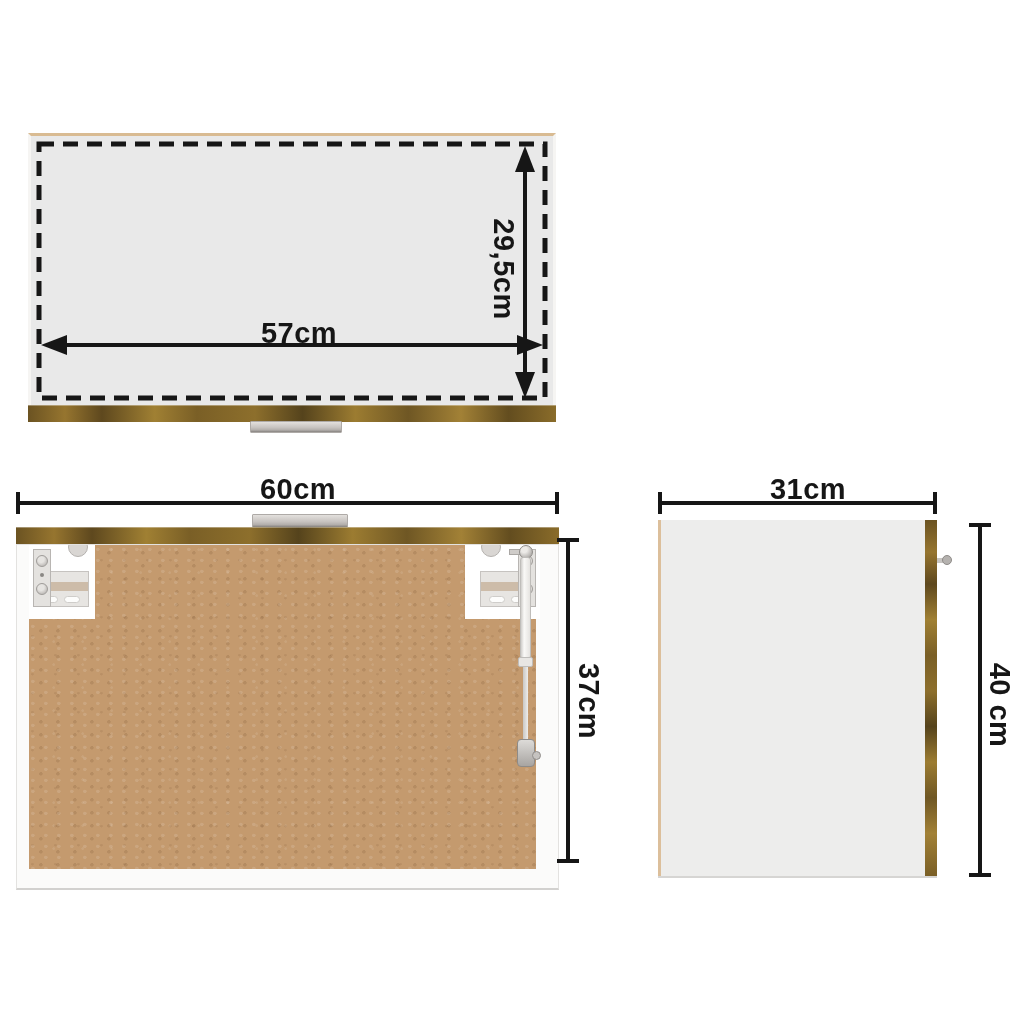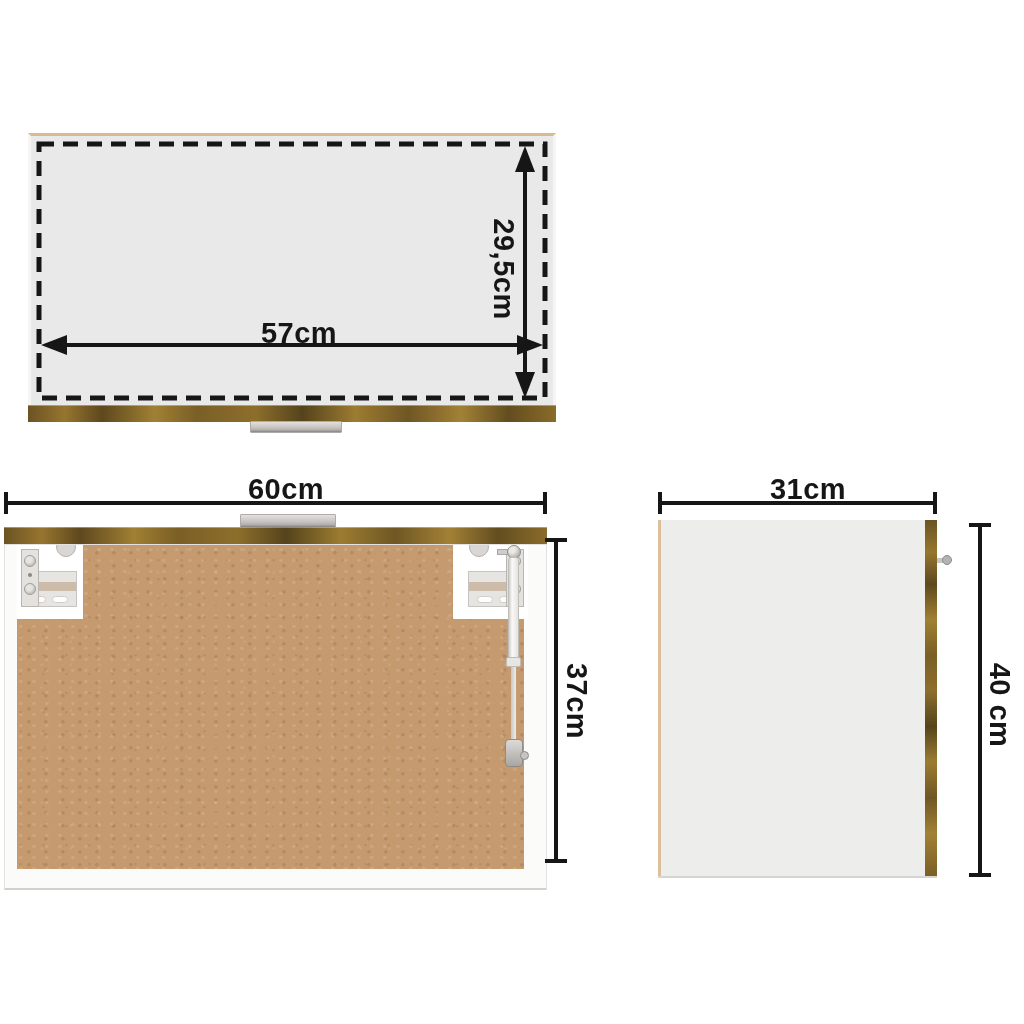--- a/index.html
+++ b/index.html
@@ -90,21 +90,21 @@
         <polygon points="494,10 484,36 504,36" fill="#161616"></polygon>
         <polygon points="494,262 484,236 504,236" fill="#161616"></polygon>
       </svg>
       <div class="dim-label" style="left:268px;top:197px">57cm</div>
       <div class="dim-label vert" style="left:472px;top:133px">29,5cm</div>
     </div>
     <div class="wood" style="left:0;top:272px;width:528px;height:16px"></div>
     <div class="handle" style="left:222px;top:288px;width:92px;height:12px"></div>
   </section>
 
-  <section class="g" style="left:4px;top:470px;width:604px;height:430px">
+  <section class="g" style="left:16px;top:470px;width:604px;height:430px">
     <div class="dim-label" style="left:282px;top:19px">60cm</div>
     <div class="dl" style="left:0;top:31px;width:543px;height:4px"></div>
     <div class="dl" style="left:0;top:22px;width:4px;height:22px"></div>
     <div class="dl" style="left:539px;top:22px;width:4px;height:22px"></div>
 
     <div class="handle" style="left:236px;top:44px;width:96px;height:14px"></div>
     <div class="wood" style="left:0;top:57px;width:543px;height:17px"></div>
 
     <div class="fv-body">
       <div class="mdf"></div>

